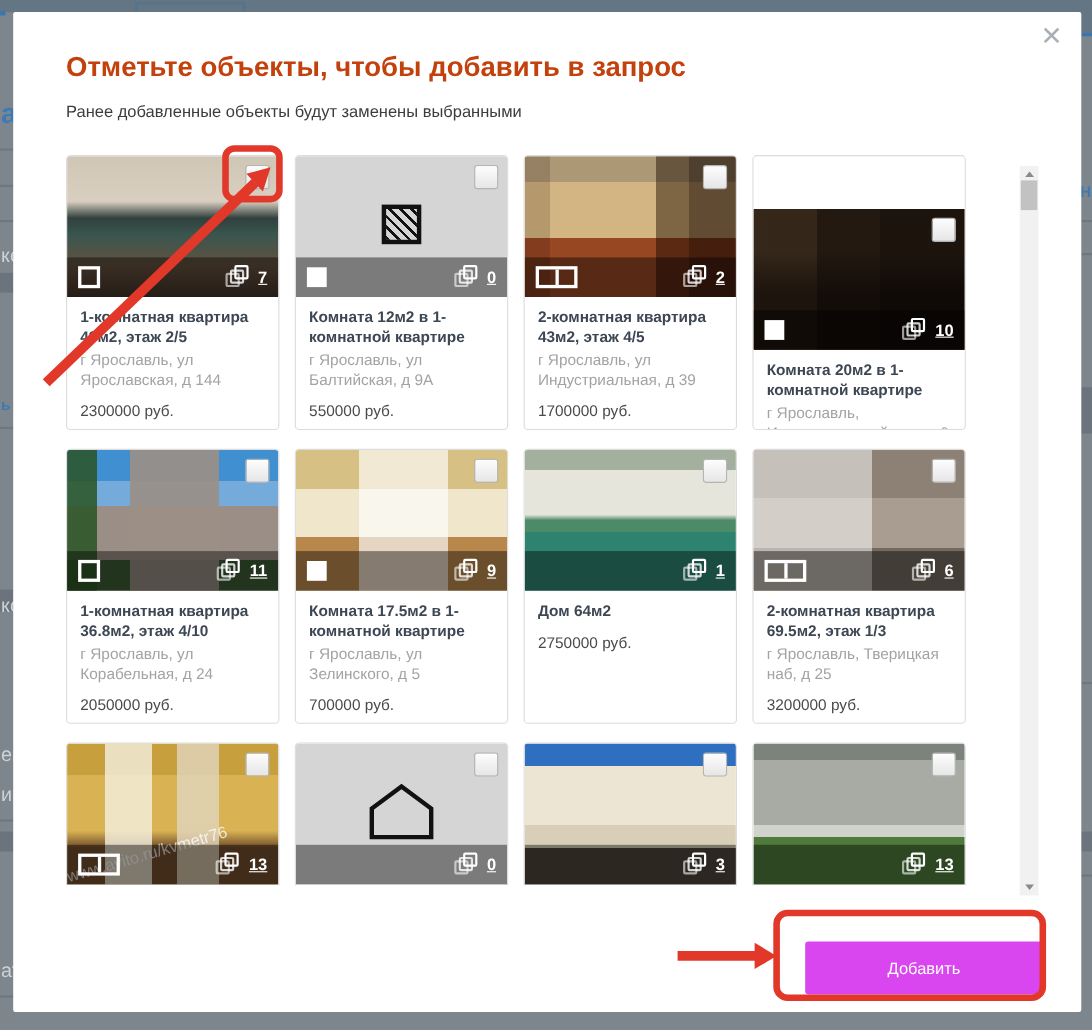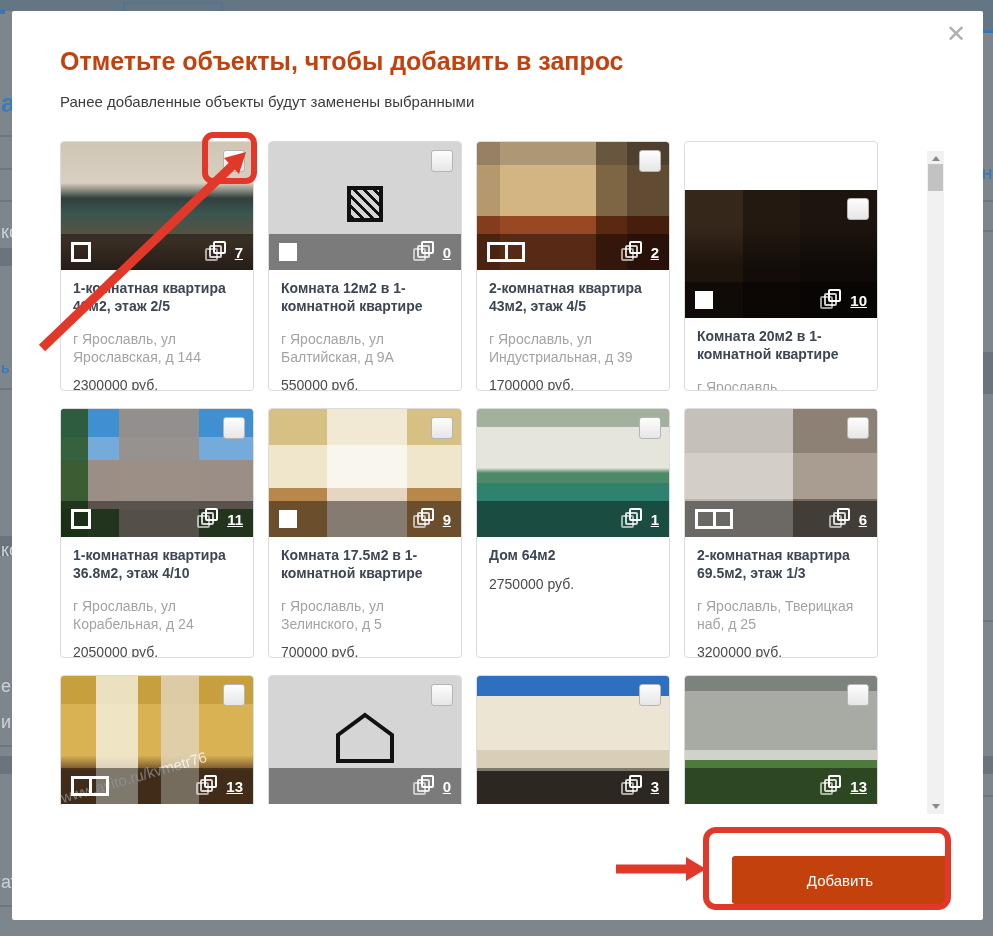--- a/index.html
+++ b/index.html
@@ -58,21 +58,21 @@
   .photo-count { color:#fff; font-size:15px; font-weight:bold; text-decoration:underline; }
 
   
   .cb { position:absolute; top:8px; right:8px; width:22px; height:22px;
     background:linear-gradient(#fdfdfd,#e6e6e6); border:1px solid #b5b5b5; border-radius:3px;
     text-align:center; line-height:20px; font-size:16px; font-weight:bold; color:#3a3a3a; cursor:pointer; }
 
   
   .info { padding:10px 12px 0; }
   .c-title { font-size:14px; line-height:1.28; font-weight:bold; color:#3d4754; }
-  .c-addr { font-size:14px; line-height:1.3; color:#a3a3a3; margin-top:14px; }
+  .c-addr { font-size:14px; line-height:1.3; color:#a3a3a3; margin-top:2px; }
   .c-price { font-size:14px; color:#4a4a4a; margin-top:11px; }
 
   
   .ph-ico-flat { position:absolute; left:50%; top:44px; width:36px; height:36px; margin-left:-18px;
     border:4px solid #111;
     background:repeating-linear-gradient(45deg,#111 0 2.5px,#d5d5d5 2.5px 7px); }
   .ph-ico-house { position:absolute; left:50%; top:36px; margin-left:-30px; }
 
   
   .watermark { position:absolute; left:-4px; bottom:28px; width:220px;
@@ -100,21 +100,21 @@
   
   .scrollbar { position:absolute; left:915px; top:140px; width:17px; height:663px; background:#f1f1f1; }
   .sb-arrow { position:absolute; left:0; width:17px; height:14px; cursor:pointer; }
   .sb-arrow::before { content:""; position:absolute; left:4.5px; border-left:4px solid transparent; border-right:4px solid transparent; }
   .sb-up { top:0; } .sb-up::before { top:5px; border-bottom:5px solid #8a8a8a; }
   .sb-down { bottom:0; } .sb-down::before { bottom:5px; border-top:5px solid #8a8a8a; }
   .sb-thumb { position:absolute; left:1px; top:13px; width:15px; height:27px; background:#c2c2c2; cursor:pointer; }
 
   
   .add-btn { position:absolute; left:720px; top:845px; width:216px; height:48px;
-    background:#c2410c; color:#fff; font-size:15px; font-family:"Liberation Sans",sans-serif;
+    background:#d946ef; color:#fff; font-size:15px; font-family:"Liberation Sans",sans-serif;
     border:none; border-radius:3px; cursor:pointer; }
 
   
   .annotations { position:absolute; inset:0; pointer-events:none; z-index:50; }
 </style>
 </head>
 <body>
 
 <div class="backdrop">
   <div class="bd-topband"></div>

